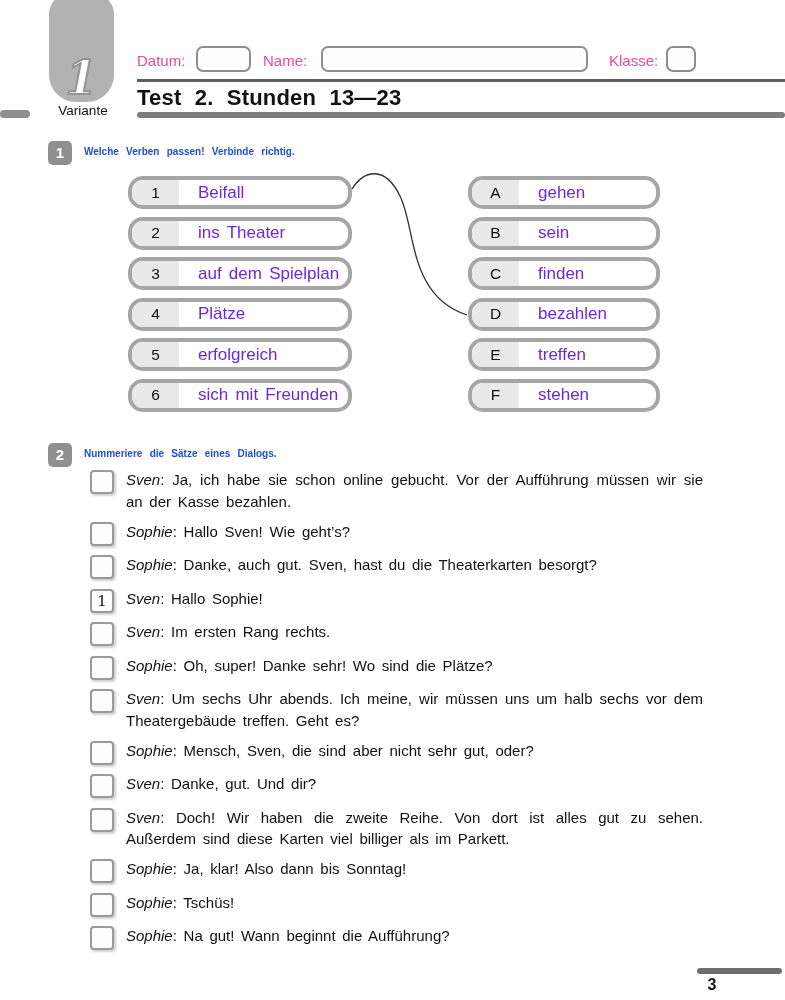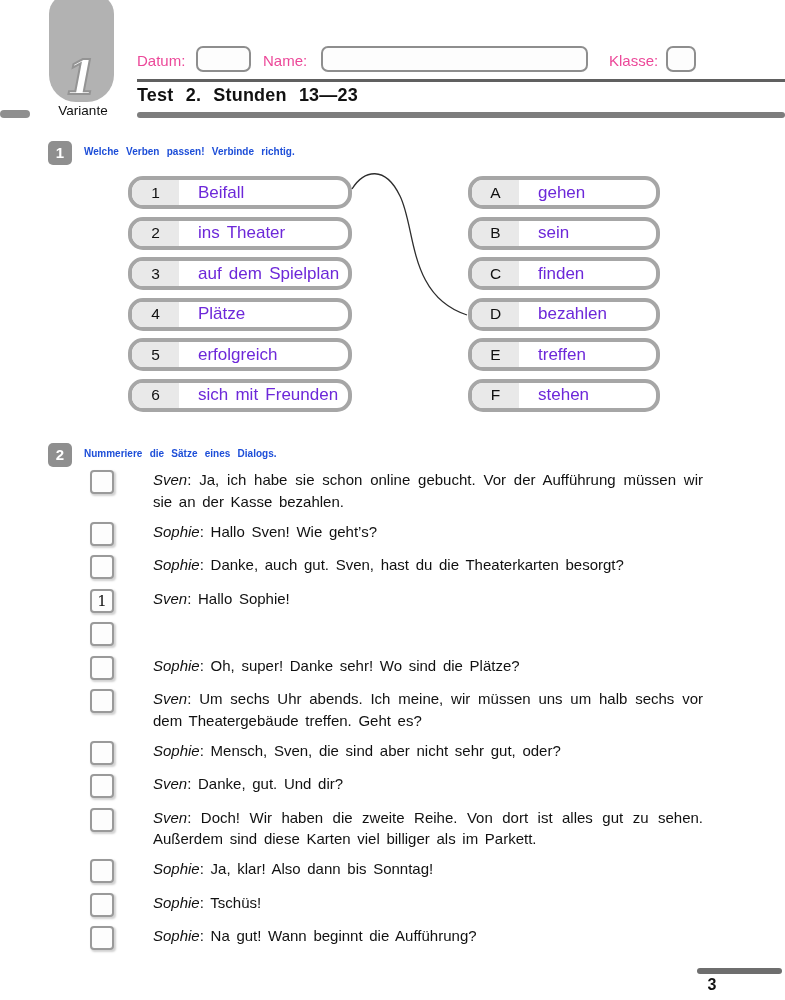--- a/index.html
+++ b/index.html
@@ -33,21 +33,21 @@
   .hdr-label { position:absolute; top:52px; font-size:15px; color:#ec4899; }
   .hdr-box {
     position:absolute; top:46px; height:26px; background:#fdfdfd;
     border:2px solid #8e8e8e; border-radius:7px; box-sizing:border-box;
   }
   #datum-label { left:137px; } #datum-box { left:196px; width:55px; }
   #name-label  { left:263px; } #name-box  { left:321px; width:267px; }
   #klasse-label{ left:609px; } #klasse-box{ left:666px; width:30px; }
 
   .thin-rule  { position:absolute; left:137px; top:79px;  width:648px; height:3px; background:#606060; }
-  .page-title { position:absolute; left:137px; top:85px; font-size:18px; font-weight:bold; word-spacing:7px; letter-spacing:0.2px; color:#111; }
+  .page-title { position:absolute; left:137px; top:85px; font-size:22px; font-weight:bold; word-spacing:7px; letter-spacing:0.2px; color:#111; }
   .thick-rule { position:absolute; left:137px; top:112px; width:648px; height:6px; background:#7d7d7d; border-radius:3px; }
 
   
   .ex-badge {
     position:absolute; left:48px; width:24px; height:24px;
     background:#8f8f8f; border-radius:5px; color:#fff;
     font-weight:bold; font-size:15px; text-align:center; line-height:24px;
   }
   #ex1-badge { top:141px; } #ex2-badge { top:443px; }
   .ex-instruction {
@@ -69,21 +69,21 @@
     justify-content:center; font-size:15.5px; color:#111;
   }
   .match-text {
     flex:1; display:flex; align-items:center; padding-left:19px;
     font-size:17px; word-spacing:2.5px; color:#6d28d9; white-space:nowrap;
   }
   .connector-svg { position:absolute; left:0; top:0; pointer-events:none; }
 
   
   .dialog { position:absolute; left:90px; top:469px; width:613px; }
-  .dialog-item { display:flex; align-items:flex-start; margin-bottom:8.5px;gap:27px; }
+  .dialog-item { display:flex; align-items:flex-start; margin-bottom:8.5px; }
   .answer-box {
     flex:0 0 20px; height:20px; margin-top:1px; background:#fdfdfd;
     border:2px solid #9a9a9a; border-radius:4px; box-sizing:content-box;
     box-shadow:1.5px 1.5px 2px rgba(0,0,0,0.18);
     font-family:"DejaVu Serif", serif; font-size:15px; line-height:20px;
     text-align:center; color:#111;
   }
   .dialog-text {
     flex:1; margin-left:12px; font-size:15px; line-height:21.5px;
     word-spacing:2.5px; text-align:justify; color:#111;
@@ -188,20 +188,21 @@
       <div class="dialog-item">
         <span class="answer-box"></span>
         <div class="dialog-text"><span class="speaker">Sophie</span>: Danke, auch gut. Sven, hast du die Theaterkarten besorgt?</div>
       </div>
       <div class="dialog-item">
         <span class="answer-box">1</span>
         <div class="dialog-text"><span class="speaker">Sven</span>: Hallo Sophie!</div>
       </div>
       <div class="dialog-item">
         <span class="answer-box"></span>
+        <div class="dialog-text"><span class="speaker">Sven</span>: Im ersten Rang rechts.</div>
       </div>
       <div class="dialog-item">
         <span class="answer-box"></span>
         <div class="dialog-text"><span class="speaker">Sophie</span>: Oh, super! Danke sehr! Wo sind die Plätze?</div>
       </div>
       <div class="dialog-item">
         <span class="answer-box"></span>
         <div class="dialog-text"><span class="speaker">Sven</span>: Um sechs Uhr abends. Ich meine, wir müssen uns um halb sechs vor dem Theatergebäude treffen. Geht es?</div>
       </div>
       <div class="dialog-item">

